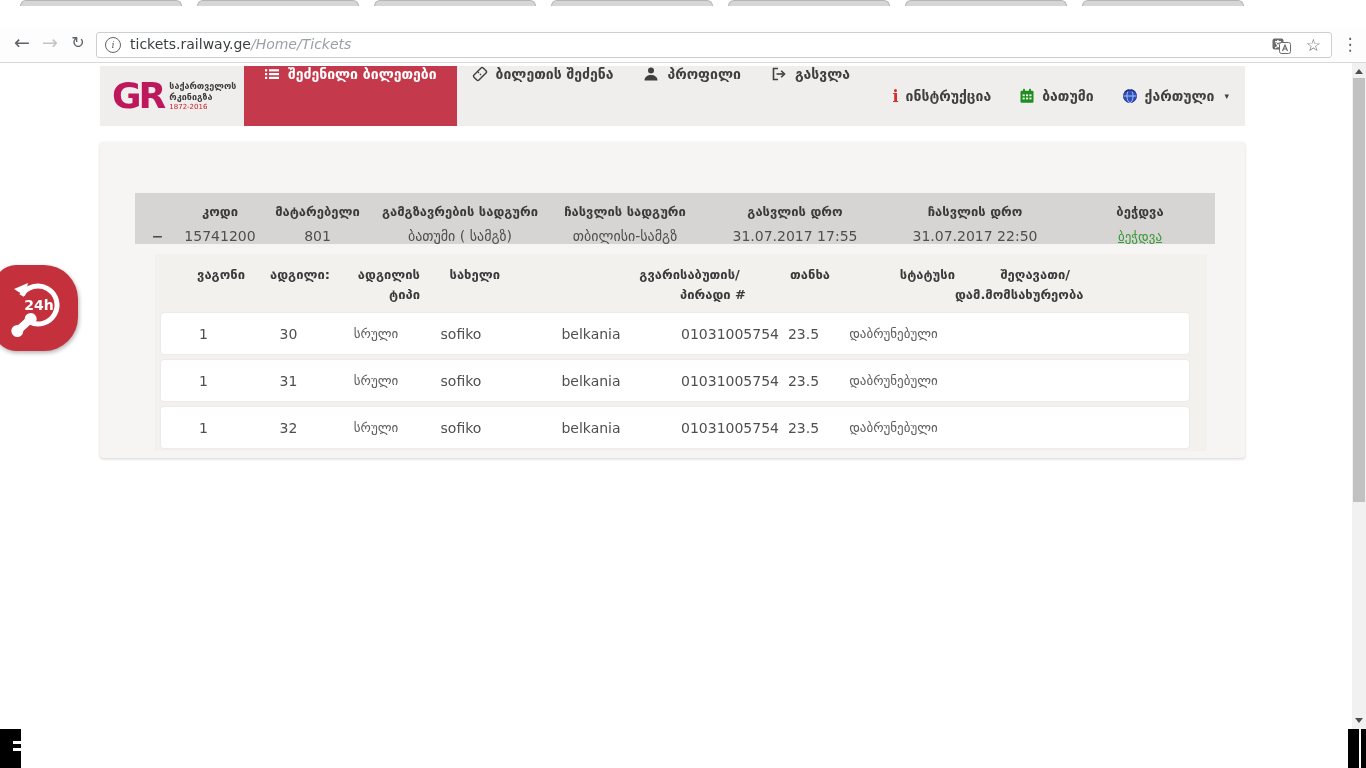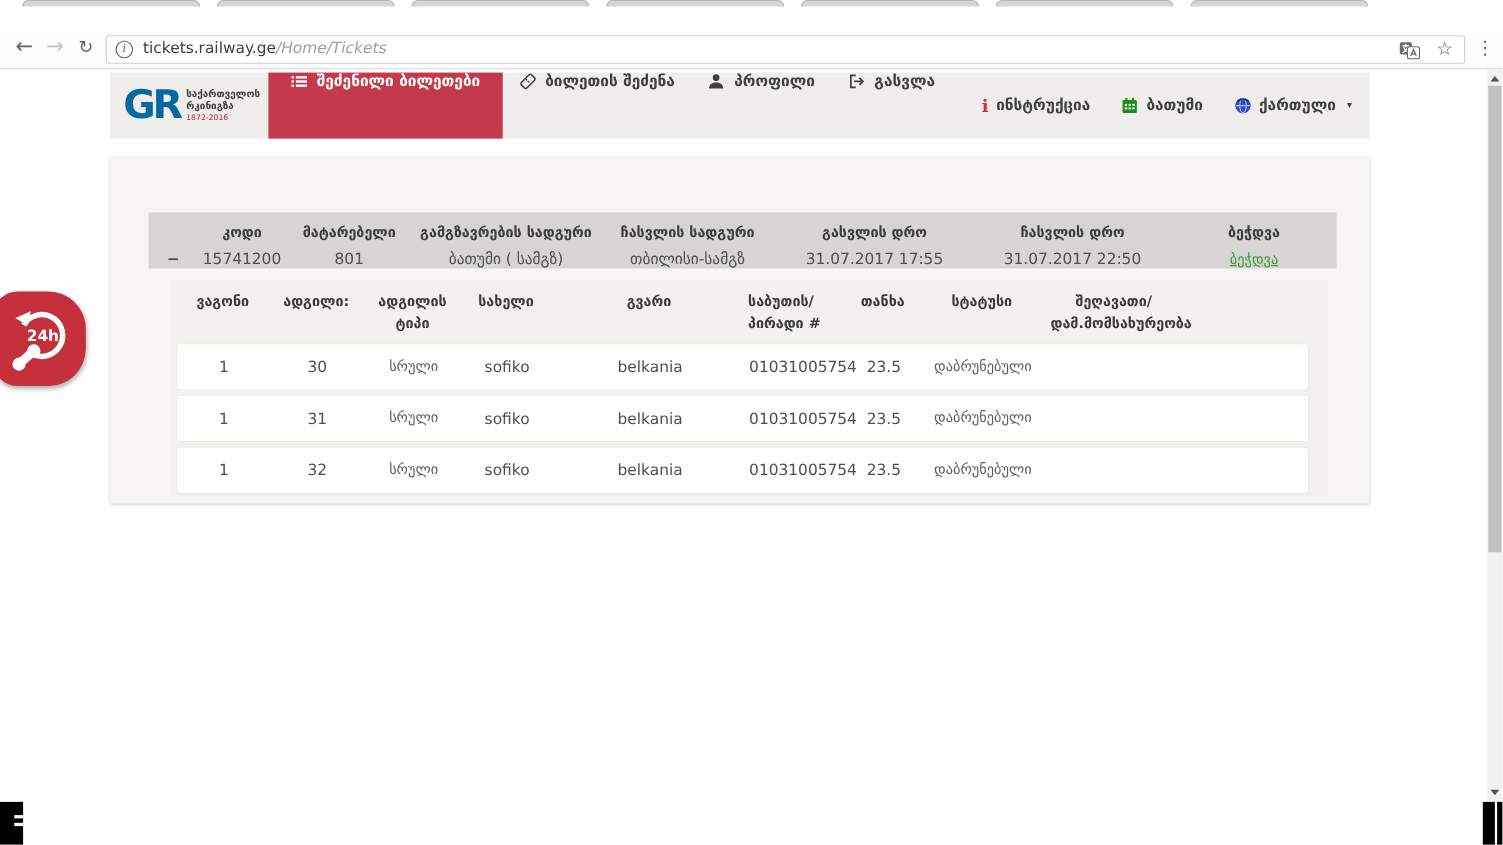--- a/index.html
+++ b/index.html
@@ -25,21 +25,21 @@
   .urltext { position:absolute; left:33px; top:3px; font-size:14px; color:#3c4043; white-space:nowrap; }
   .urlpath { color:#9aa0a6;font-style:italic; }
   .tr-ic { position:absolute; right:40px; top:5px; width:19px; height:16px; }
   .star { position:absolute; right:10px; top:2px; font-size:17px; color:#5f6368; cursor:pointer; }
   .menu3 { position:absolute; right:6px; top:6px; font-size:17px; color:#5f6368; cursor:pointer; width:20px; text-align:center; }
 
   
   .siteheader { position:absolute; left:100px; top:66px; width:1145px; height:60px; background:#f0eeec;
                 display:flex; align-items:stretch; }
   .logo { display:flex; align-items:center; padding-left:12px; width:144px; cursor:pointer; }
-  .logo-gr { font-size:36px; font-weight:bold; color:#0369a1; letter-spacing:-3px; line-height:0.9; }
+  .logo-gr { font-size:36px; font-weight:bold; color:#be185d; letter-spacing:-3px; line-height:0.9; }
   .logo-txt { margin-left:6px; }
   .logo-line { font-size:9px; font-weight:bold; color:#3a3a3a; line-height:1.2; }
   .logo-years { font-size:7px; color:#c5202c; margin-top:1px; }
   .mainnav { display:flex; align-items:stretch; }
   .nav-item { display:flex; gap:8px; padding:0 15px; font-size:14px; font-weight:bold;
               color:#3f3f3f; cursor:pointer; white-space:nowrap; }
   .nav-item.active { background:#c4394b; color:#fff; padding:0 20px; }
   .right-nav { margin-left:auto; display:flex; align-items:center; gap:28px; padding-right:16px; }
   .rn-item { display:flex; align-items:center; gap:7px; font-size:14px; font-weight:bold; color:#3f3f3f; cursor:pointer; white-space:nowrap; }
   .info-i { color:#d32f2f; font-weight:bold; font-size:16px; font-family:"DejaVu Serif", serif; }
@@ -55,21 +55,21 @@
   .mt-head .cell { font-size:13px; font-weight:bold; color:#3b3b3b; text-align:center; }
   .mt-vals { height:30px; }
   .mt-vals .cell { font-size:14px; color:#4f4f4f; text-align:center; }
   .minus { color:#28a12e; font-weight:bold; font-size:17px; cursor:pointer; text-align:center; }
   .stn { color:#5e5e5e; font-size:13px; }
   .printlink { color:#379a37; text-decoration:underline; font-size:13px; cursor:pointer; }
 
   .subpanel { position:absolute; left:55px; top:112px; width:1052px; height:197px; background:#f3f1ee; }
   .st-grid { display:grid; grid-template-columns:85px 85px 90px 80px 180px 95px 55px 125px 115px 120px; }
   .st-head { margin:11px 0 8px 5px; width:1030px; line-height:1.5; }
-  .st-head .cell { font-size:13px; font-weight:bold; color:#3b3b3b; text-align:center; }
+  .st-head .cell { font-size:13px; font-weight:bold; color:#3b3b3b; text-align:right; }
   .st-head .cell.left { text-align:left; }
   .hl { display:block; }
   .st-row { margin:0 0 4px 5px; width:1030px; height:43px; background:#fff; border:1px solid #edebe8;
             border-radius:4px; align-items:center; }
   .st-row .cell { font-size:14px; color:#4f4f4f; text-align:center; }
   .st-row .cell.left { text-align:right; }
   .st-row .geo { color:#5e5e5e; font-size:13px; }
 
   
   .badge24 { position:absolute; left:-6px; top:265px; width:84px; height:86px; background:#c5303d;

